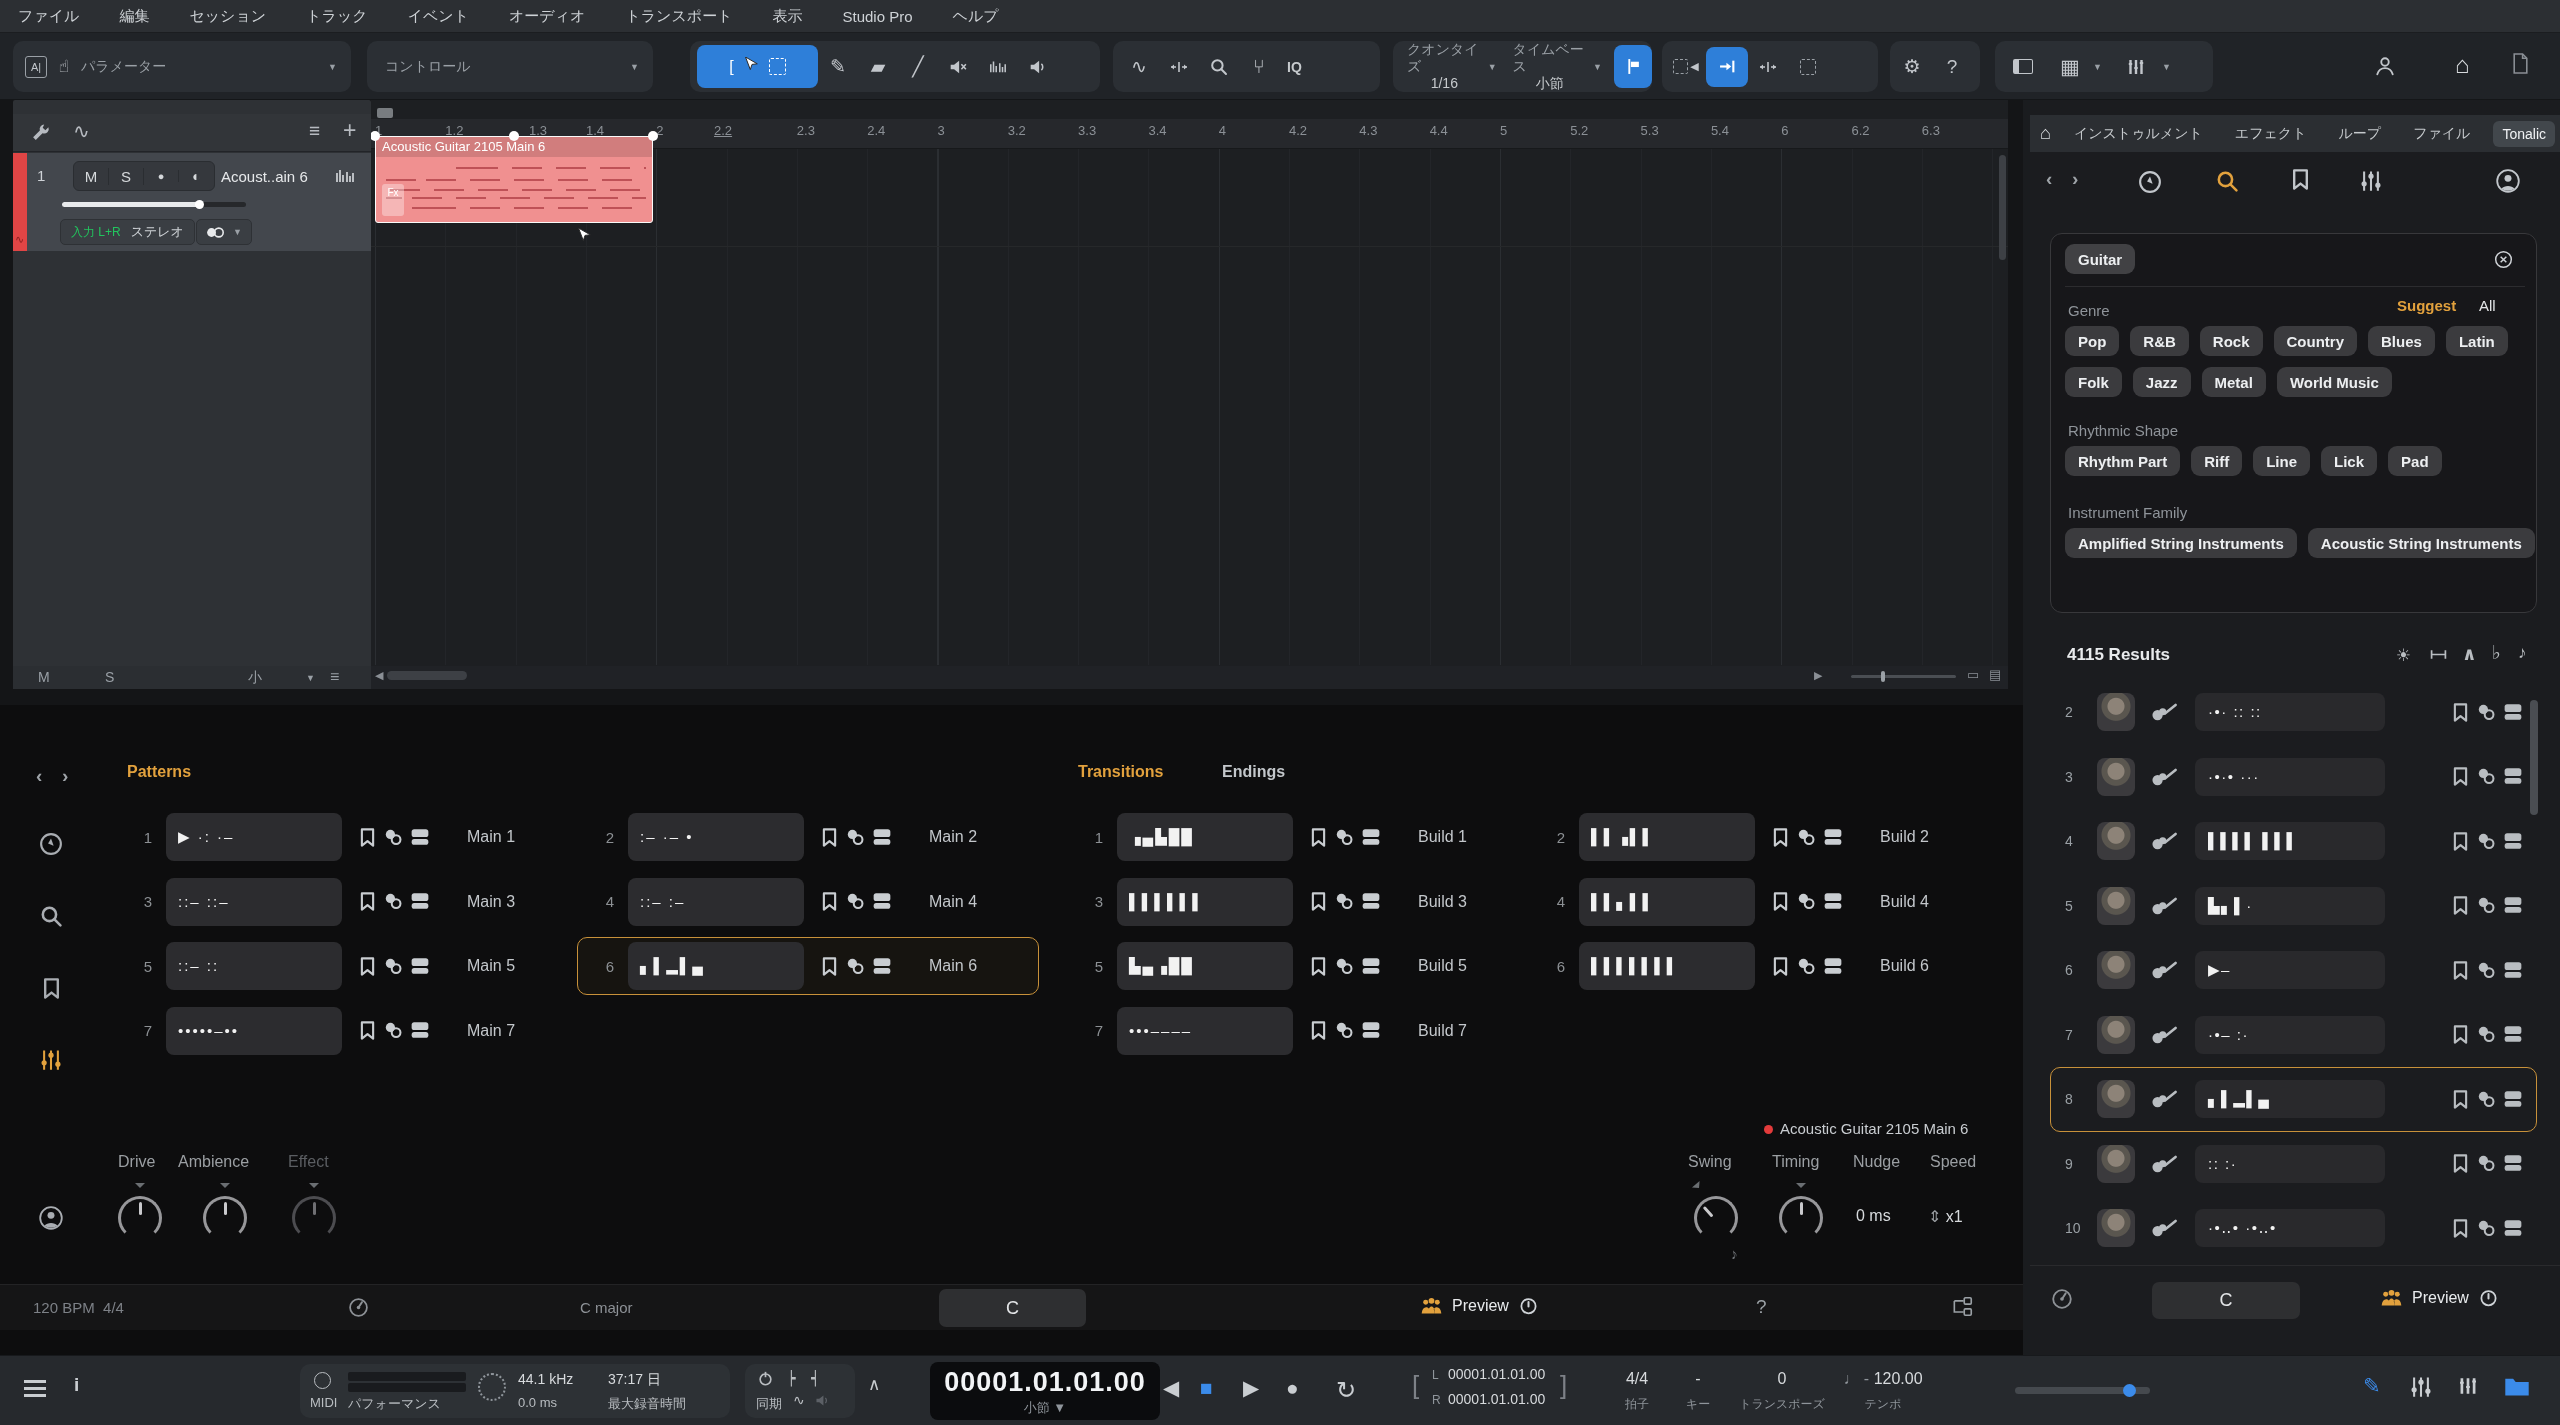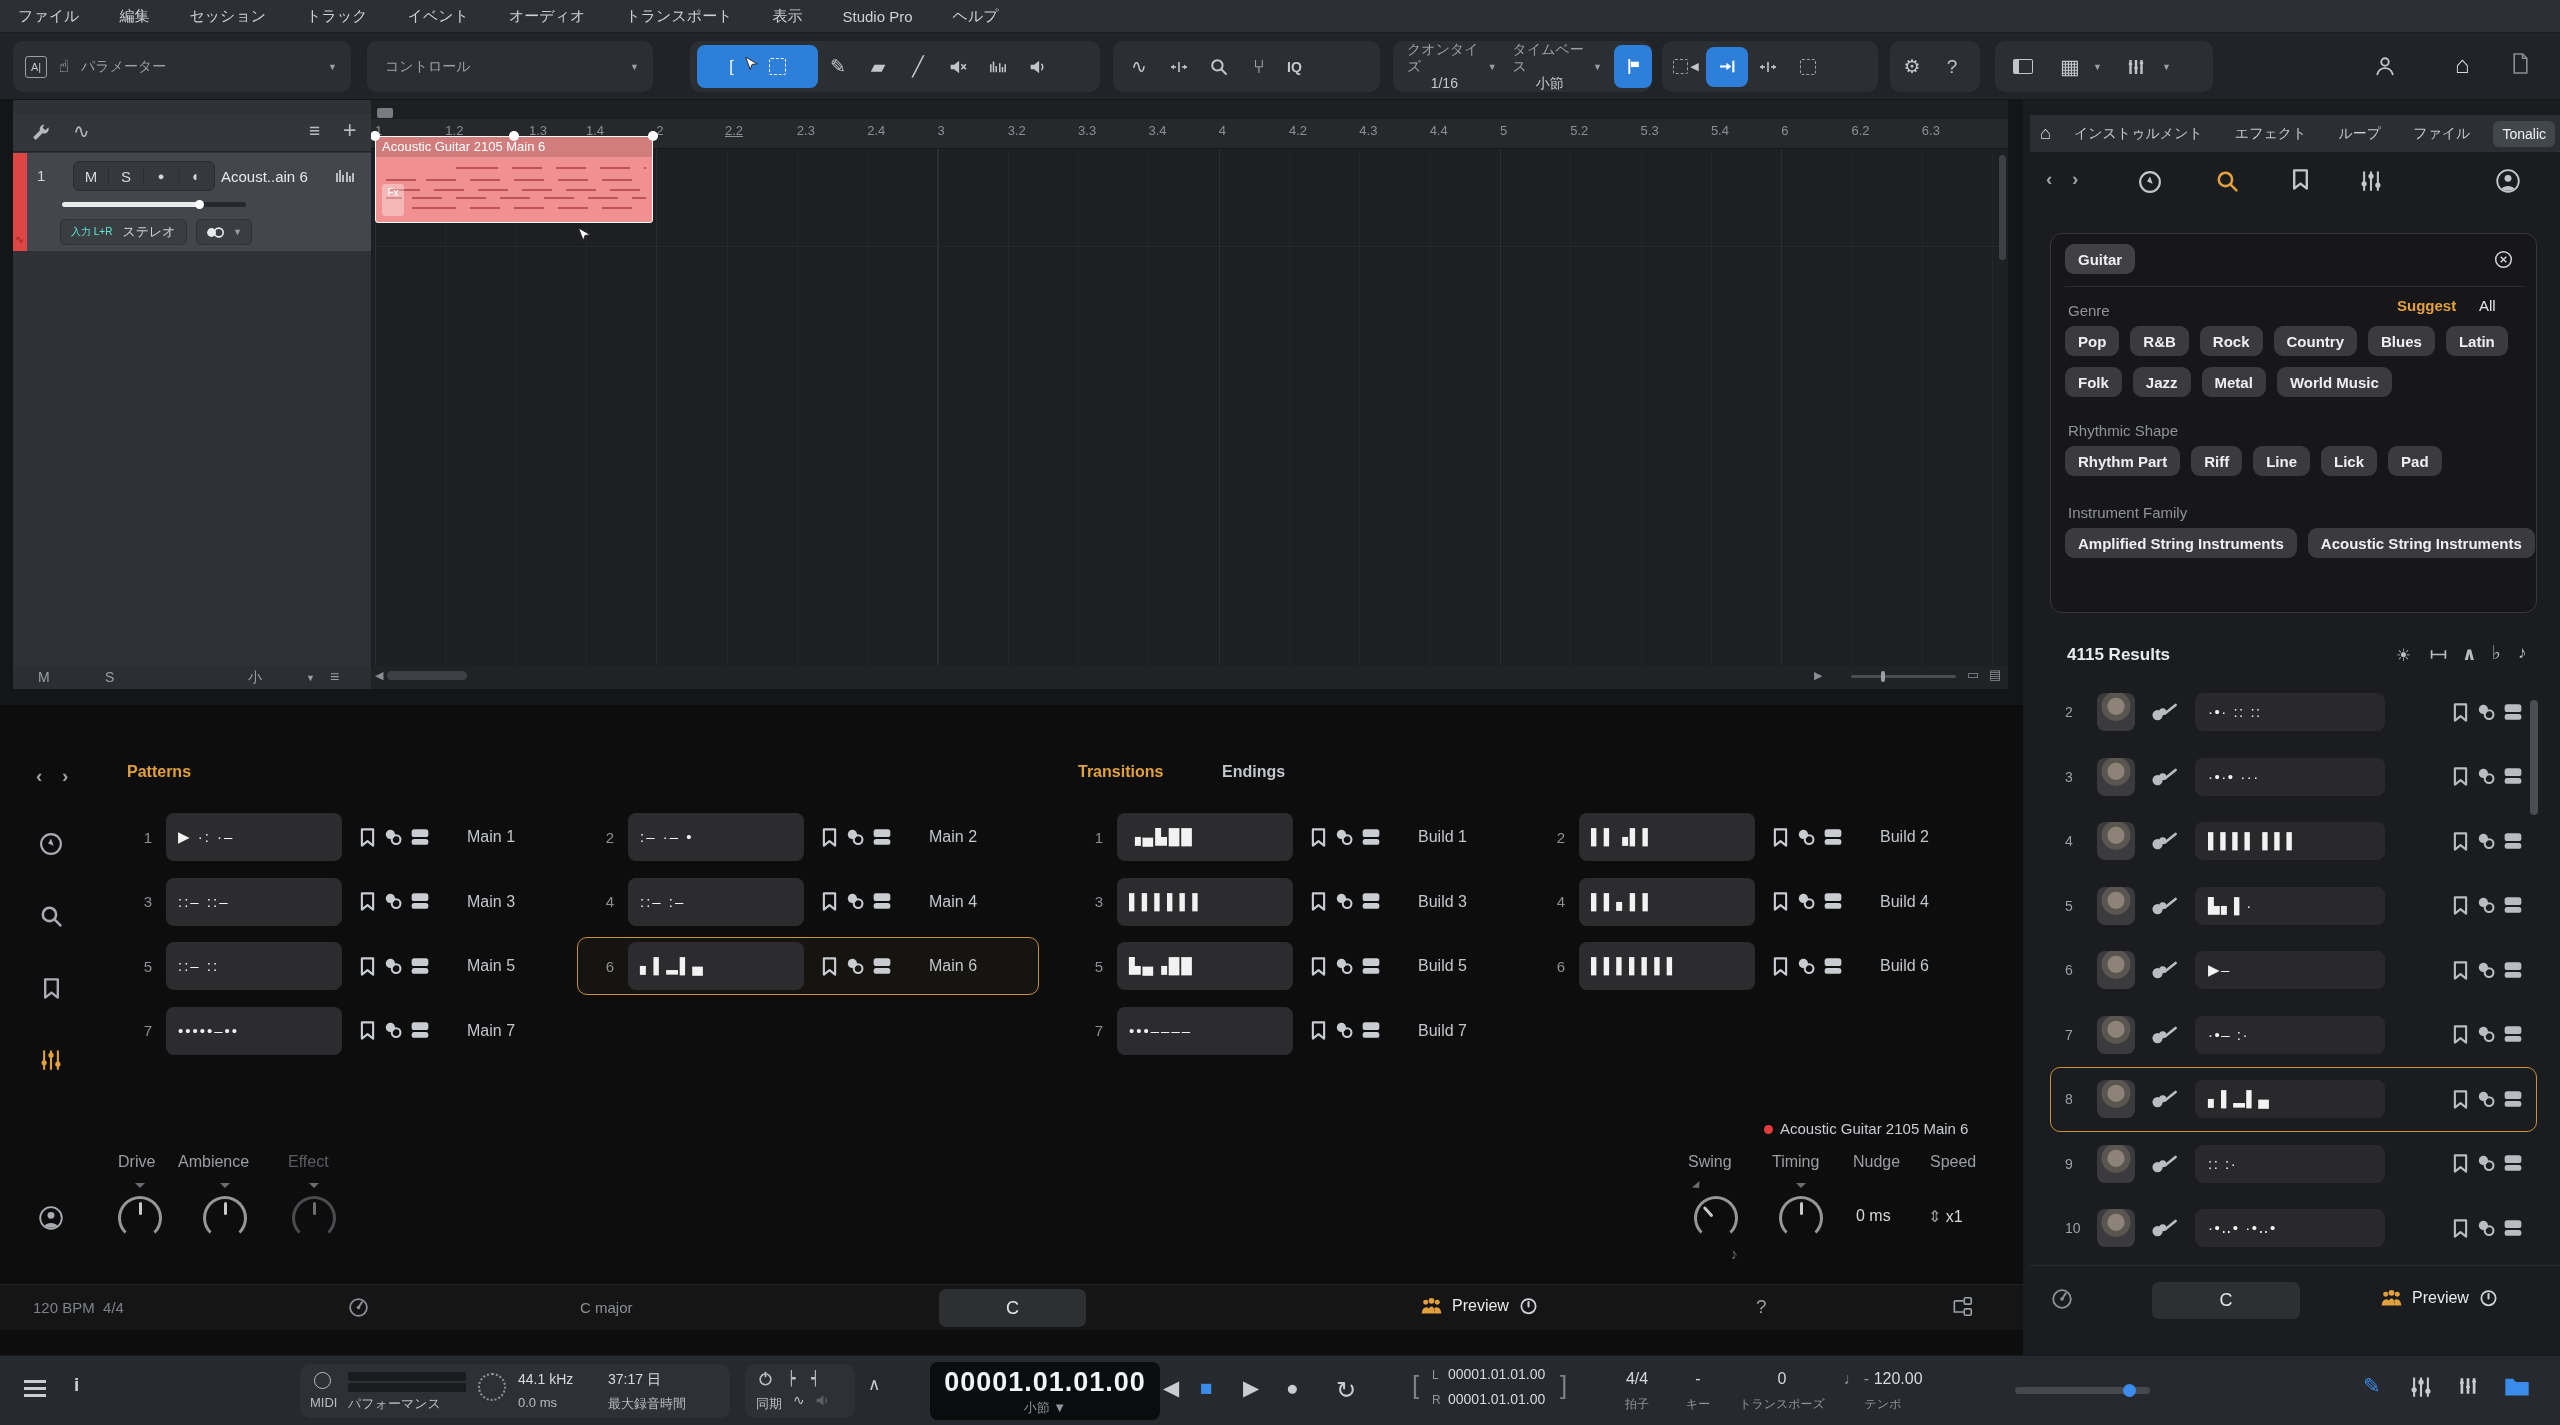--- a/index.html
+++ b/index.html
@@ -385,21 +385,21 @@
         <span class="ic abs" style="left:322px;top:16px;color:#cfd3d7">
             <svg width="20" height="13">
               <use href="#i-trackwave"></use>
             </svg>
           </span>
         <div class="abs" style="left:49px;top:49px;width:184px;height:5px;background:#26282b;border-radius:3px">
           <div class="abs" style="left:0;top:0;width:138px;height:5px;background:#e8eaec;border-radius:3px"></div>
           <div class="abs" style="left:133px;top:-2px;width:9px;height:9px;border-radius:50%;background:#fff"></div>
         </div>
         <div class="abs" style="left:47px;top:66px;height:26px;background:#3a3e43;border:1px solid #2e3135;border-radius:5px;display:flex;align-items:center;gap:10px;padding:0 10px">
-          <span style="font-size:10px;color:#5eead4">入力 L+R</span>
+          <span style="font-size:12px;color:#22c55e">入力 L+R</span>
           <span style="font-size:13px;color:#cdd1d5">ステレオ</span>
         </div>
         <div class="abs" style="left:183px;top:66px;height:26px;background:#3a3e43;border:1px solid #2e3135;border-radius:5px;display:flex;align-items:center;gap:8px;padding:0 9px">
           <svg width="19" height="11">
               <use href="#i-stereo"></use>
             </svg>
           <span class="dd" style="margin:0">▼</span>
         </div>
       </div>
     </div>
@@ -414,21 +414,21 @@
 
     <div id="arrange">
       <div class="abs" style="left:6px;top:8px;width:16px;height:10px;background:#787c80;border-radius:2px"></div>
       <div id="ruler">
 
       <span class="rl" style="left: 4px;">1</span>
           <span class="rl" style="left: 74.31px;">1.2</span>
           <span class="rl" style="left: 158px;">1.3</span>
           <span class="rl" style="left: 214.93px;">1.4</span>
           <span class="rl" style="left: 285.24px;">2</span>
-          <span class="rl" style="left: 354px; text-decoration: underline;">2.2</span>
+          <span class="rl" style="left: 343px; text-decoration: underline;">2.2</span>
           <span class="rl" style="left: 425.86px;">2.3</span>
           <span class="rl" style="left: 496.17px;">2.4</span>
           <span class="rl" style="left: 566.48px;">3</span>
           <span class="rl" style="left: 636.79px;">3.2</span>
           <span class="rl" style="left: 707.1px;">3.3</span>
           <span class="rl" style="left: 777.41px;">3.4</span>
           <span class="rl" style="left: 847.72px;">4</span>
           <span class="rl" style="left: 918.03px;">4.2</span>
           <span class="rl" style="left: 988.34px;">4.3</span>
           <span class="rl" style="left: 1058.65px;">4.4</span>

